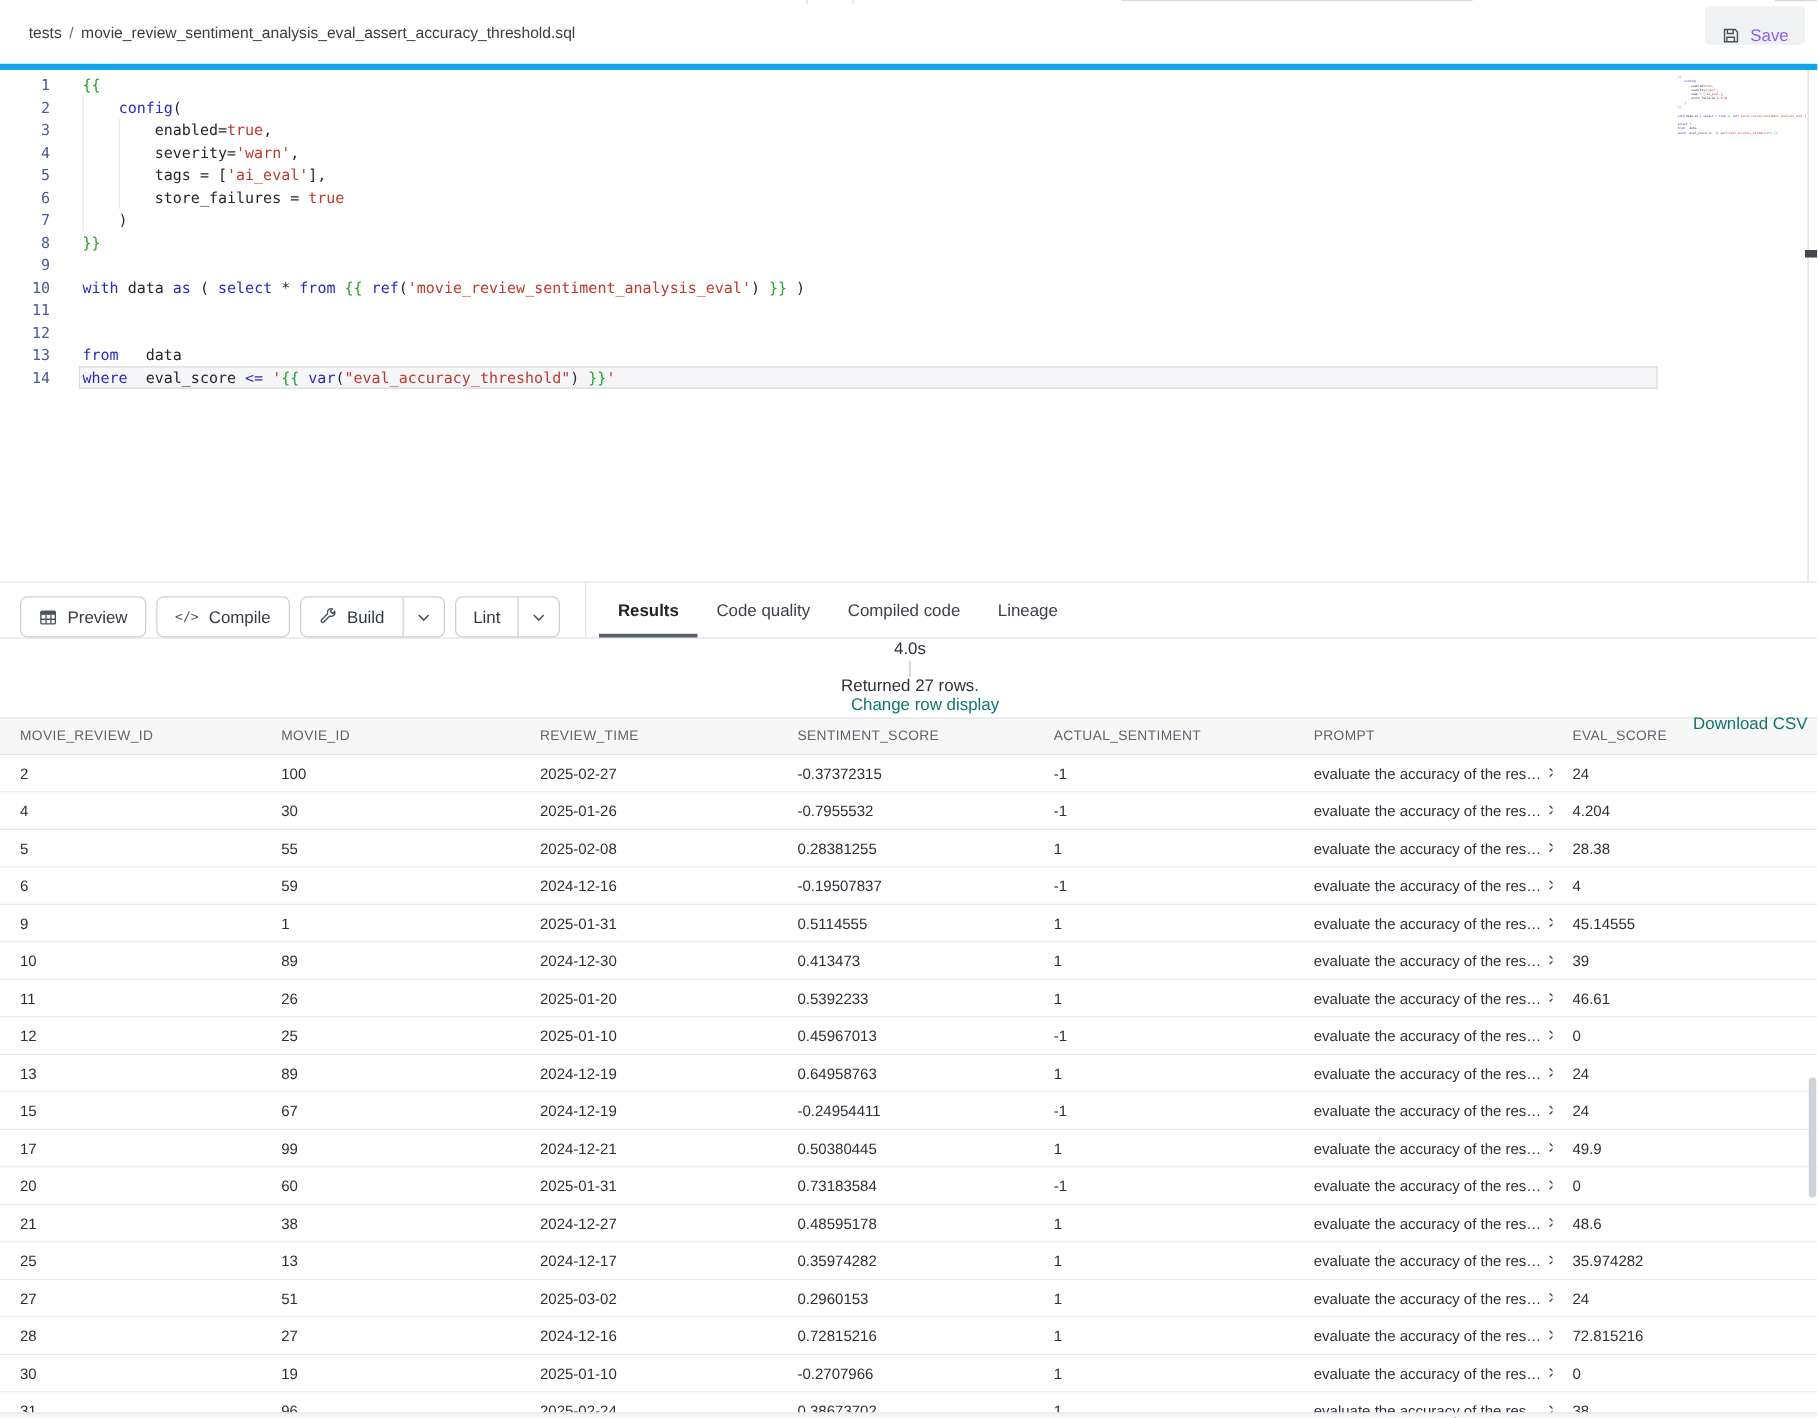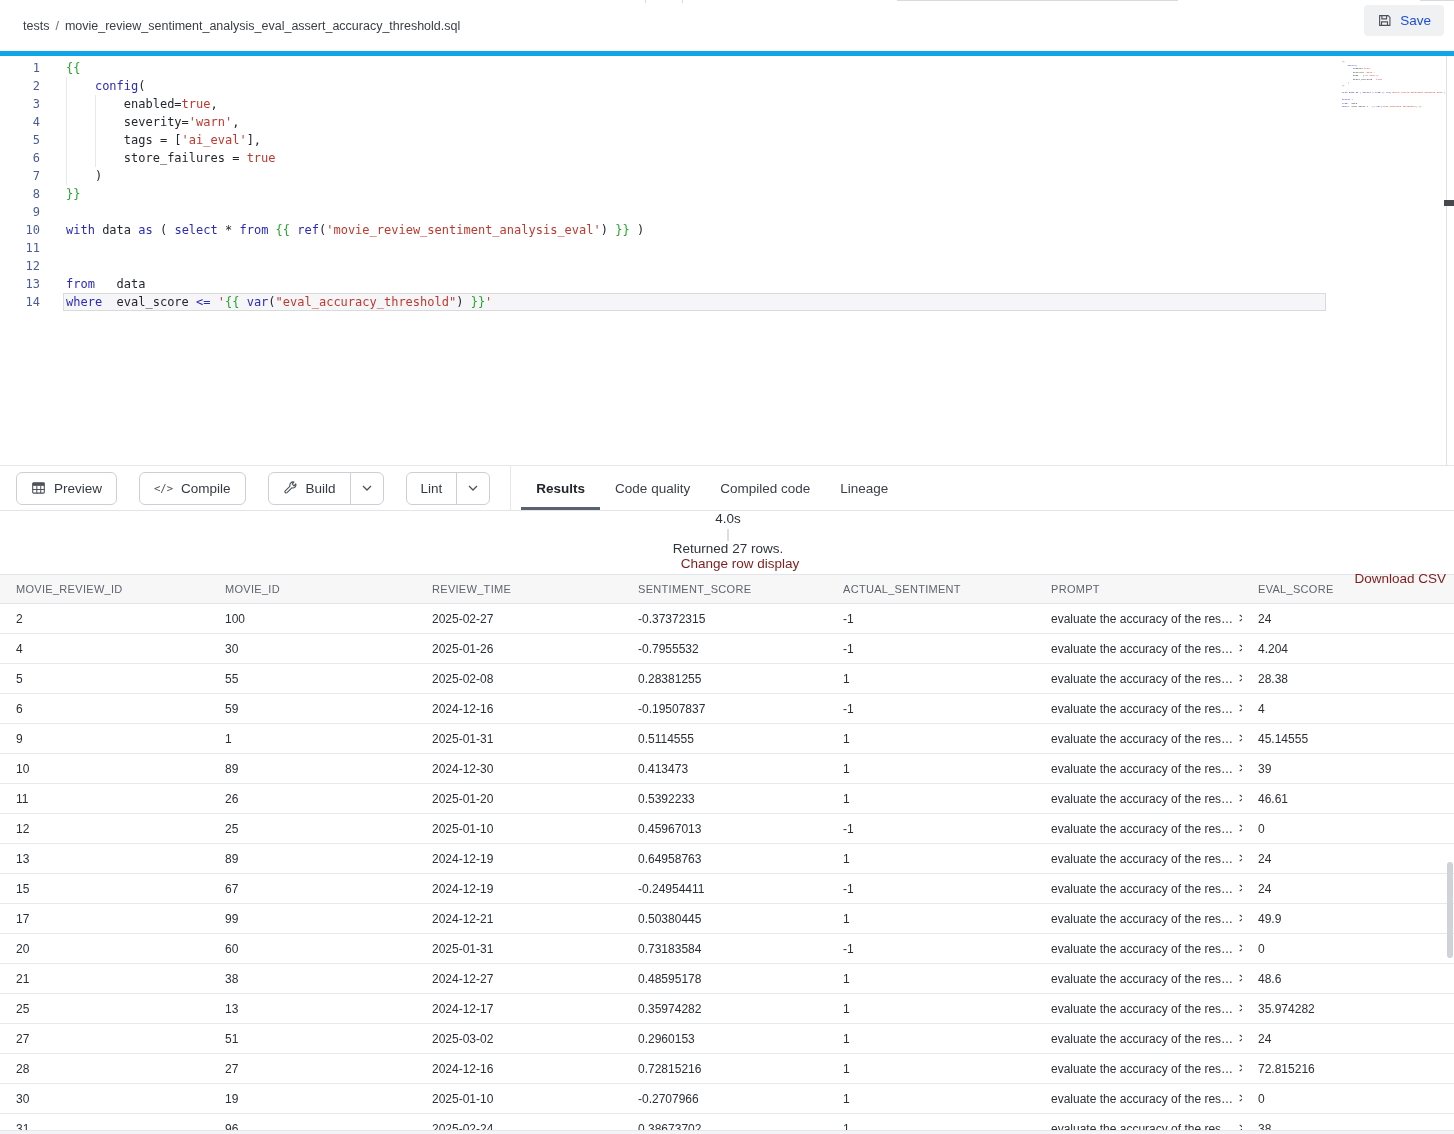--- a/index.html
+++ b/index.html
@@ -9,21 +9,21 @@
     background:#fff; color:#24282e;
     font-family:"Liberation Sans", sans-serif;
   }
 
   
   .topbar { height:56px; border-bottom:5px solid #0ea5e9; display:flex; align-items:center; position:relative; background:#fff; }
   .tab-sliver { position:absolute; background:#d9dadc; }
   .breadcrumb { margin-left:23px; font-size:12.5px; color:#3a3e45; white-space:nowrap; }
   .bc-sep { margin:0 6px; color:#6a6f77; }
   .save-btn { position:absolute; right:10px; top:5px; height:31px; background:#f0f1f3; border:none; border-radius:4px;
-    display:flex; align-items:center; gap:8px; padding:0 13px; font-size:13.5px; color:#1d4ed8; cursor:pointer;
+    display:flex; align-items:flex-end; gap:8px; padding:0 13px; font-size:13.5px; color:#8b5cf6; cursor:pointer;
     font-family:"Liberation Sans", sans-serif; }
 
   
   .editor { position:relative; height:410px; border-bottom:1px solid #e5e6e8; background:#fff;
     font-family:"DejaVu Sans Mono", monospace; font-size:12px; line-height:18px; padding-top:3px; overflow:hidden; }
   .line { display:flex; height:18px; white-space:pre; }
   .ln { width:40px; flex:none; text-align:right; color:#4a5b97; }
   .lc { flex:none; margin-left:23px; padding-left:3px; width:1263px; color:#24282e; position:relative; z-index:1; }
   .line.active .lc { background:#f6f6f8; box-shadow:inset 0 0 0 1px #d9dadc; }
   .tb { color:#2b2bba; }  
@@ -32,38 +32,38 @@
   .tk { color:#24282e; }  
   .iguide { position:absolute; width:1px; background:#e7e8ea; z-index:0; }
   .minimap { position:absolute; top:4px; right:8px; width:104px; height:120px; overflow:hidden; }
   .mscale { transform:scale(0.19); transform-origin:0 0; width:620px; white-space:pre;
     font-family:"DejaVu Sans Mono", monospace; font-size:12px; line-height:18px; }
   .edge-track { position:absolute; top:0; bottom:0; right:7px; width:1px; background:#dfe0e3; }
   .edge-thumb { position:absolute; right:0; top:144px; width:10px; height:6px; background:#45494f; cursor:pointer; }
 
   
   .toolbar { height:45px; border-bottom:1px solid #e3e4e7; display:flex; align-items:stretch; padding-left:16px; background:#fff; }
-  .btn-rail { display:flex; align-items:center;gap:14px; }
+  .btn-rail { display:flex; align-items:flex-end; }
   .abtn { height:33px; background:#fff; border:1px solid #ccd0d5; border-radius:6px; display:flex; align-items:stretch;
     font-size:13.5px; color:#343a42; cursor:pointer; padding:0; overflow:hidden; font-family:"Liberation Sans", sans-serif; }
   .abtn .main { display:flex; align-items:center; gap:8px; padding:0 14px; }
   .abtn .chev { border-left:1px solid #ccd0d5; display:flex; align-items:center; padding:0 11px; }
   .abtn + .abtn { margin-left:8px; }
   .icn { display:inline-flex; color:#4c525b; }
   .code-glyph { font-family:"DejaVu Sans Mono", monospace; font-size:10.5px; color:#4c525b; }
   .vdiv { width:1px; background:#e6e7e9; margin-left:20px; }
   .tabs { display:flex; margin-left:10px; }
   .tab { padding:0 15px; display:flex; align-items:center; font-size:13.5px; color:#3c4048; cursor:pointer;
     background:none; border:none; font-family:"Liberation Sans", sans-serif; }
   .tab.active { color:#22252a; font-weight:700; box-shadow:inset 0 -3px 0 #5a6170; }
 
   
   .statusbar { height:63px; display:flex; align-items:center; padding:0 8px 0 10px; font-size:13.5px; color:#2e323a;flex-direction:column; }
   .status-sep { color:#c6c9cd; margin:0 9px; }
-  .link { color:#7f1d1d; cursor:pointer; }
+  .link { color:#0f766e; cursor:pointer; }
   .crd { margin-left:24px; }
   .dl { margin-left:auto; margin-right:0; }
 
   
   .grid-header, .trow { display:grid; grid-template-columns:209px 207px 206px 205px 208px 207px 1fr; align-items:center; }
   .grid-header { height:30px; background:#f7f7f8; border-top:1px solid #e4e5e8; border-bottom:1px solid #e4e5e8; }
   .th { padding-left:16px; font-size:11px; font-weight:400; color:#5f656d; letter-spacing:0.3px; white-space:nowrap; }
   .trow { height:30px; border-bottom:1px solid #e8e9eb; background:#fff; }
   .td { padding-left:16px; font-size:12px; color:#2b3036; white-space:nowrap; overflow:hidden; }
   .td.prompt { display:flex; align-items:center; gap:4px; }

